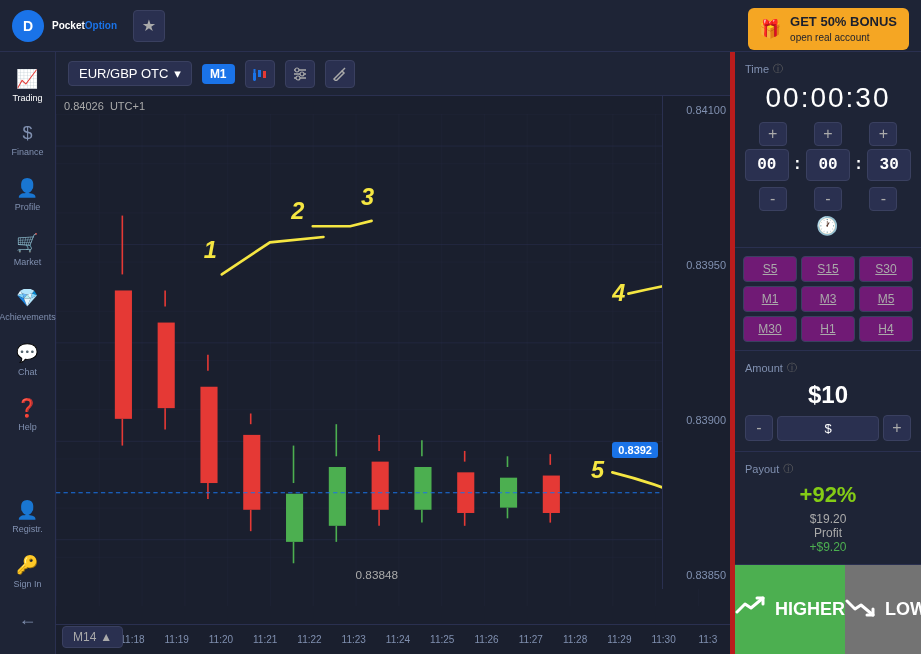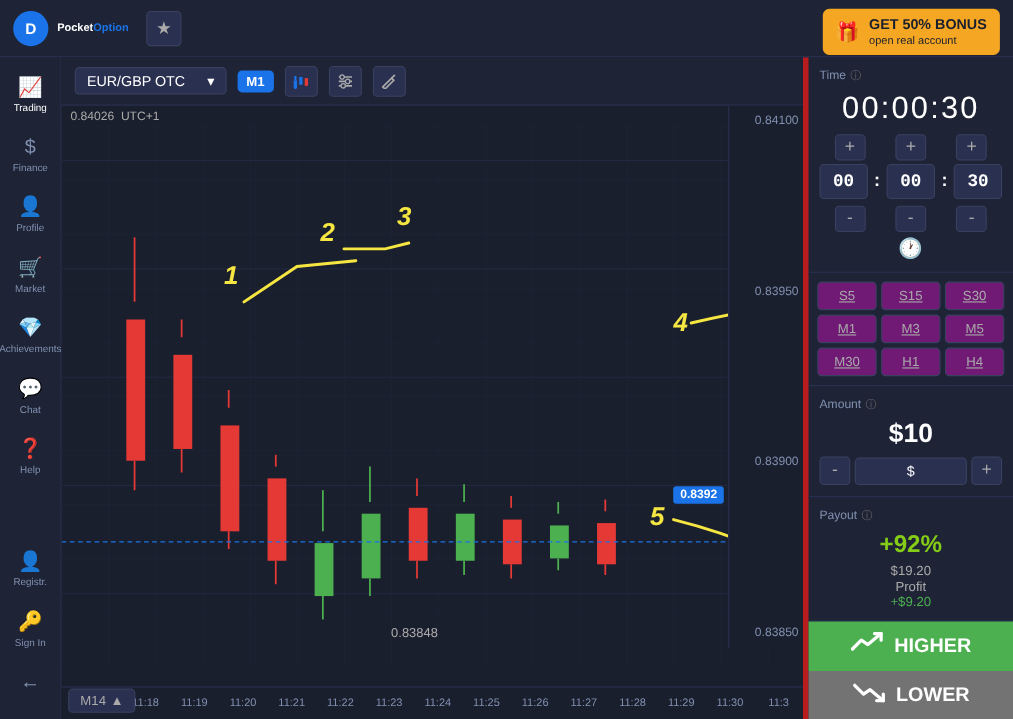--- a/index.html
+++ b/index.html
@@ -49,21 +49,21 @@
     
     .chart-area { flex: 1; display: flex; flex-direction: column; background: #1a1f2e; position: relative; }
 
     
     .chart-toolbar {
       display: flex; align-items: center; height: 44px;
       background: #1e2436; border-bottom: 1px solid #2a3050; padding: 0 12px; gap: 10px;
     }
     .pair-selector {
       background: #2a3050; border: 1px solid #3a4060; border-radius: 4px;
-      padding: 4px 10px; color: #fff; font-size: 13px; cursor: pointer; display: flex; align-items: center; gap: 20px;
+      padding: 4px 10px; color: #fff; font-size: 13px; cursor: pointer; display: flex; align-items: center; gap: 6px;
     }
     .tf-badge {
       background: #1a73e8; border-radius: 4px; padding: 3px 8px; font-size: 12px; font-weight: bold; color: #fff;
     }
     .tb-btn { background: #2a3050; border: 1px solid #3a4060; border-radius: 4px; width: 30px; height: 28px; display: flex; align-items: center; justify-content: center; cursor: pointer; color: #aaa; font-size: 14px; }
 
     
     .chart-canvas { flex: 1; position: relative; overflow: hidden; }
     .chart-canvas svg { width: 100%; height: 100%; }
     .price-label { font-size: 11px; color: #8090b0; text-align: right; }
@@ -108,21 +108,21 @@
     .amt-btn { background: #2a3050; border: 1px solid #3a4060; border-radius: 4px; width: 28px; height: 26px; display: flex; align-items: center; justify-content: center; cursor: pointer; color: #aaa; font-size: 16px; }
     .currency-select { flex: 1; background: #2a3050; border: 1px solid #3a4060; border-radius: 4px; padding: 4px; font-size: 13px; color: #fff; text-align: center; }
 
     
     .payout-panel { padding: 10px; border-bottom: 1px solid #2a3050; }
     .payout-percent { font-size: 22px; font-weight: bold; color: #84cc16; text-align: center; margin: 4px 0; }
     .payout-detail { font-size: 12px; color: #aaa; text-align: center; }
     .payout-profit { font-size: 12px; color: #4caf50; text-align: center; }
 
     
-    .action-buttons { display: flex; flex-direction: column; gap: 0; flex: 1; }
+    .action-buttons { display: flex; flex-direction: row; gap: 0; flex: 1; }
     .higher-btn {
       flex: 1; background: #4caf50; display: flex; align-items: center; justify-content: center;
       gap: 10px; cursor: pointer; font-size: 18px; font-weight: bold; color: #fff;
       border: none; border-radius: 0;
     }
     .lower-btn {
       flex: 1; background: #737373; display: flex; align-items: center; justify-content: center;
       gap: 10px; cursor: pointer; font-size: 18px; font-weight: bold; color: #fff;
       border: none; border-radius: 0;
     }

